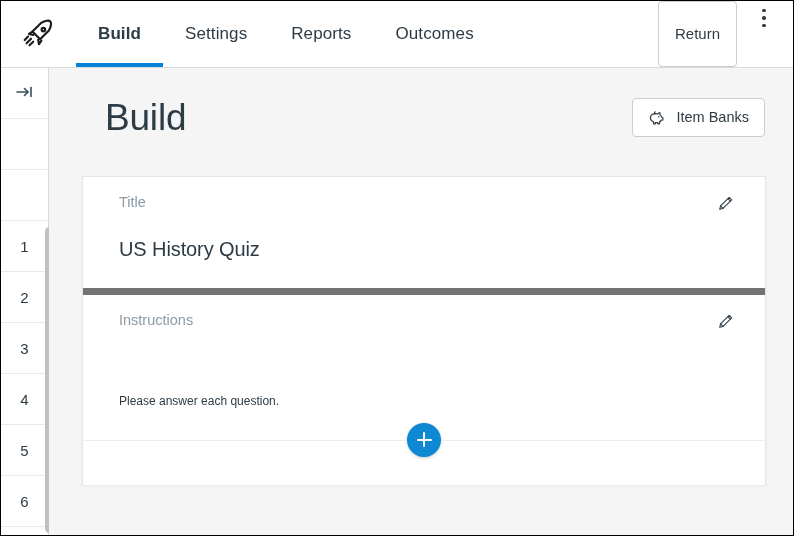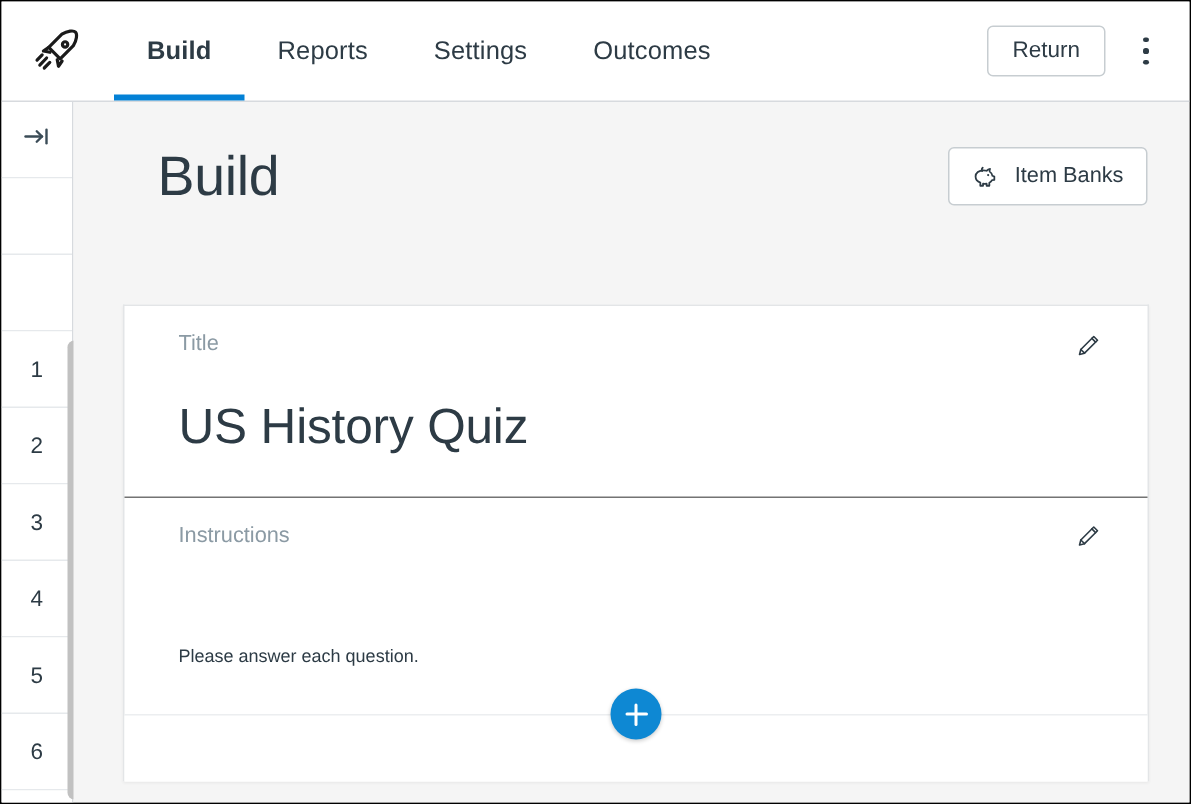--- a/index.html
+++ b/index.html
@@ -74,21 +74,20 @@
     left: 0;
     right: 0;
     bottom: 0;
     height: 4px;
     background: #0381d6;
   }
   .topbar-spacer { flex: 1 1 auto; }
 
   .topbar-right {
     display: flex;
-    align-items: center;
     height: 66px;
     padding-right: 12px;
     flex: 0 0 auto;
     margin-left: 16px;
   }
   .btn-return {
     font-family: inherit;
     font-size: 15px;
     color: #2d3b45;
     background: #ffffff;
@@ -209,41 +208,41 @@
     cursor: pointer;
     line-height: 1.1;
     white-space: nowrap;
   }
   .btn-outline svg { display: block; flex: 0 0 auto; }
 
   
   .card {
     position: absolute;
     left: 33px;
-    top: 135px;
+    top: 108px;
     width: 684px;
     background: #ffffff;
     border: 1px solid #e3e5e7;
     border-bottom: none;
     box-sizing: border-box;
     box-shadow: 0 1px 2px rgba(0,0,0,.06);
   }
   .card-section {
     position: relative;
     box-sizing: border-box;
   }
-  .card-section + .card-section { border-top: 1px solid #737373; }
+  .card-section + .card-section { border-top: 7px solid #737373; }
   .field-label {
     font-size: 14.5px;
     color: #8b9aa4;
     padding: 17px 0 0 36px;
     line-height: 1.2;
   }
   .field-value-title {
-    font-size: 33px;
+    font-size: 20px;
     color: #2d3b45;
     padding: 26px 36px 27px 36px;
     line-height: 1.2;
     letter-spacing: -.1px;
   }
   .field-value-body {
     font-size: 12px;
     color: #2d3b45;
     padding: 63px 36px 30px 36px;
     line-height: 1.4;
@@ -318,24 +317,24 @@
           <path d="M4.3 13.8 1.9 16.3"></path>
         </svg>
       </span>
     </div>
 
     <nav class="tabs">
       <div class="tab active">
         <span>Build</span>
       </div>
       <div class="tab">
+        <span>Settings</span>
+      </div>
+      <div class="tab">
         <span>Reports</span>
-      </div>
-      <div class="tab">
-        <span>Settings</span>
       </div>
       <div class="tab">
         <span>Outcomes</span>
       </div>
     </nav>
 
     <div class="topbar-spacer"></div>
 
     <div class="topbar-right">
       <button class="btn-return">Return</button>

